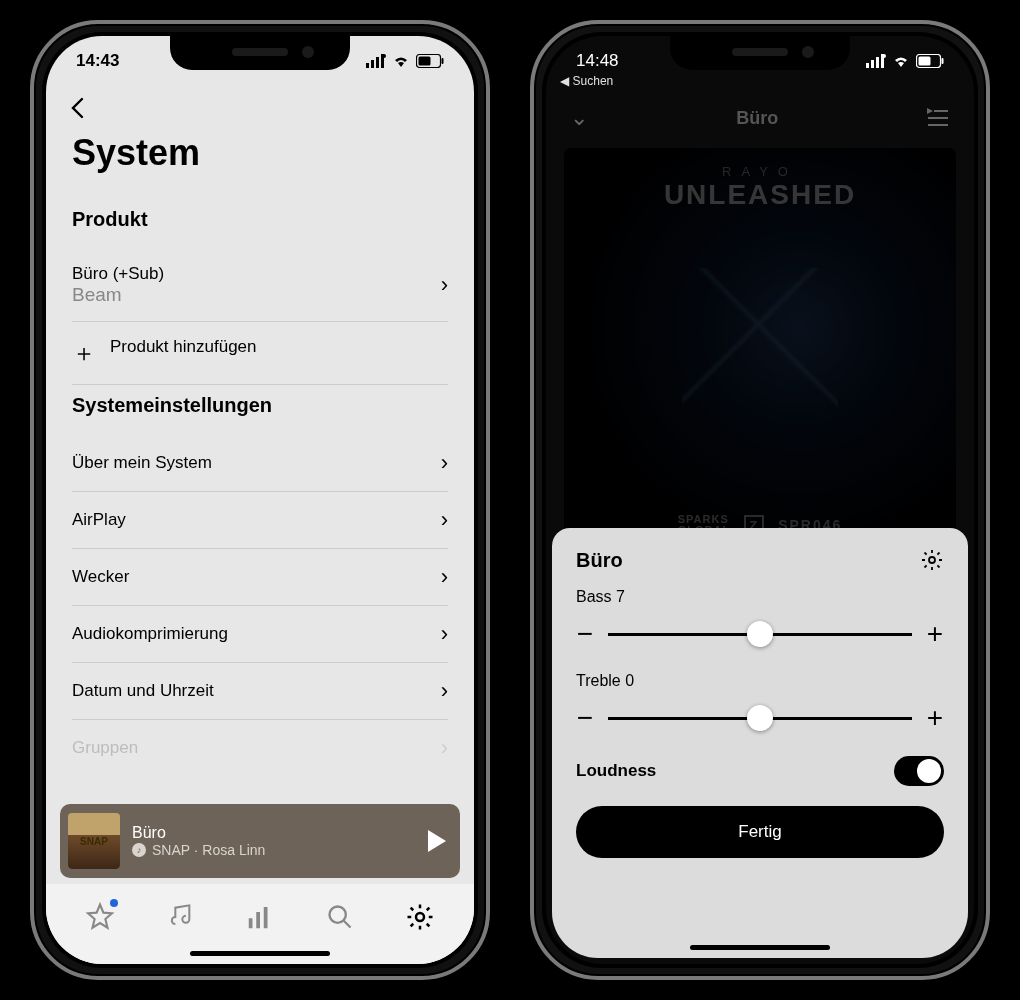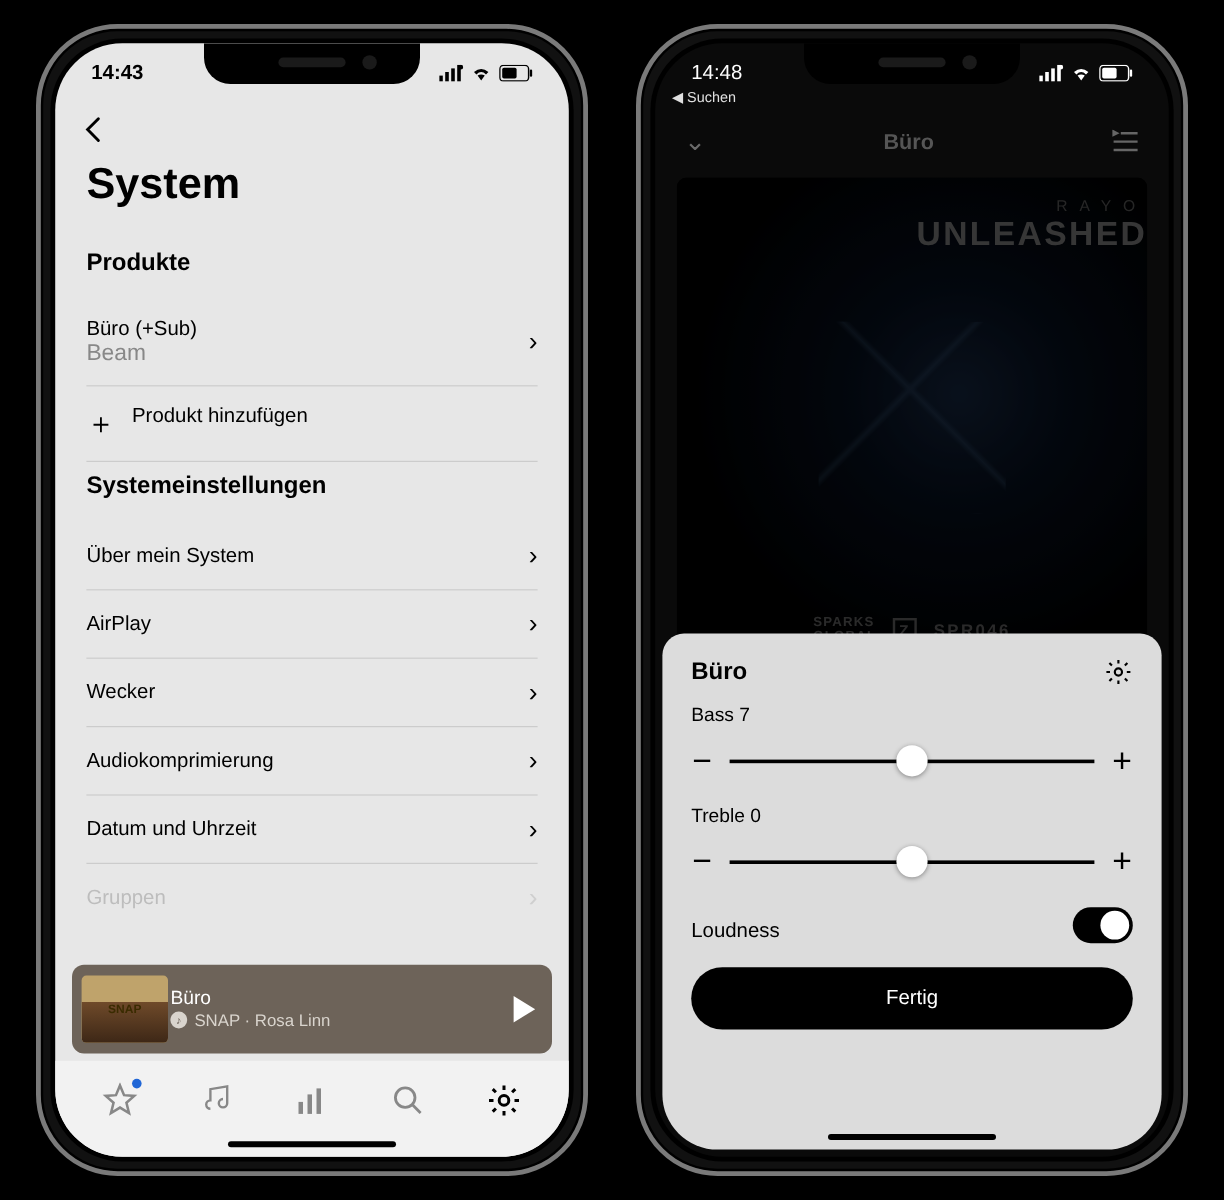--- a/index.html
+++ b/index.html
@@ -48,21 +48,21 @@
   .section-header { font-size:20px; font-weight:700; margin-bottom:18px; }
   .row { display:flex; align-items:center; justify-content:space-between; padding:15px 0; border-bottom:1px solid #ccc; font-size:17px; }
   .row .left { display:flex; gap:14px; }
   .row .sub { color:#888; font-size:19px; }
   .chev { font-size:22px; color:#000; font-weight:400; }
   .plus { font-size:24px; font-weight:300; }
   .disabled { color:#bdbdbd; }
 
   
   .mini-player { position:absolute; left:14px; right:14px; bottom:86px; height:74px; background:#6d6359; border-radius:10px; display:flex; align-items:center; padding:8px 14px 8px 8px; color:#fff; }
-  .mini-player .art { width:72px; height:56px; background:#bfa36b; border-radius:4px; margin-right:2px; display:flex; align-items:center; justify-content:center; font-size:10px; font-weight:700; color:#3a2b00; position:relative; overflow:hidden; }
+  .mini-player .art { width:52px; height:56px; background:#bfa36b; border-radius:4px; margin-right:12px; display:flex; align-items:center; justify-content:center; font-size:10px; font-weight:700; color:#3a2b00; position:relative; overflow:hidden; }
   .mini-player .art::after { content:""; position:absolute; bottom:0; left:0; right:0; height:60%; background:linear-gradient(180deg,#6f4a2a,#3d2716); }
   .mini-player .art span { position:relative; z-index:2; }
   .mini-player .info { flex:1; }
   .mini-player .title { font-size:16px; font-weight:500; }
   .mini-player .meta { font-size:14px; color:#d9d4cd; display:flex; align-items:center; gap:6px; }
   .mini-player .spot { width:14px; height:14px; border-radius:50%; background:#d9d4cd; display:inline-flex; align-items:center; justify-content:center; color:#6d6359; font-size:9px; }
   .play-icon { width:0; height:0; border-left:18px solid #fff; border-top:11px solid transparent; border-bottom:11px solid transparent; }
 
   
   .tabbar { position:absolute; left:0; right:0; bottom:0; height:80px; background:#f2f2f2; display:flex; justify-content:space-around; align-items:center; padding:0 14px 14px 14px; }
@@ -71,21 +71,21 @@
 
   
   .dark-bg { background:#0a0a0a; }
   .dark .status { color:#fff; font-weight:500; }
   .back-link { position:absolute; top:38px; left:14px; font-size:12px; color:#e0e0e0; z-index:41;}
   .np-header { position:absolute; top:62px; left:0; right:0; height:40px; display:flex; align-items:center; justify-content:space-between; padding:0 24px; color:#6a6a6a; }
   .np-title { font-size:18px; font-weight:600; color:#555; }
   .album-art { position:absolute; top:112px; left:18px; right:18px; height:400px; border-radius:8px; overflow:hidden;
     background: radial-gradient(circle at 60% 45%, #23416e 0%, #0a1a34 28%, #000 70%),
                 linear-gradient(30deg,#3a2a00 0%, #000 40%);
-    display:flex; flex-direction:column; align-items:flex-end; justify-content:flex-start; padding-top:10px;
+    display:flex; flex-direction:column; align-items:center; justify-content:flex-start; padding-top:10px;
     filter:brightness(0.5);
   }
   .album-art .overlay { position:absolute; inset:0; background:rgba(0,0,0,0.5); }
   .album-art .artist { position:relative; font-size:13px; letter-spacing:10px; color:#999; margin-top:6px; text-align:center; }
   .album-art .title-big { position:relative; font-size:28px; font-weight:800; letter-spacing:2px; color:#d8d8d8; text-align:center; }
   .album-art .footer { position:absolute; bottom:12px; left:0; right:0; display:flex; justify-content:center; gap:14px; align-items:center; color:#aaa; font-size:14px; font-weight:700; letter-spacing:2px;}
   .album-art .logo { font-size:11px; line-height:1; text-align:left; letter-spacing:1px;}
   .album-art .zbox { width:20px; height:20px; border:2px solid #aaa; display:flex; align-items:center; justify-content:center; font-size:13px; }
   .lightning { position:absolute; top:30%; left:30%; width:40%; height:40%; opacity:0.25;}
   .lightning::before { content:""; position:absolute; inset:0; background:
@@ -96,21 +96,21 @@
   
   .sheet { position:absolute; left:6px; right:6px; bottom:6px; height:430px; background:#dcdcdc; border-radius:18px 18px 46px 46px; padding:20px 24px 0 24px; }
   .sheet-header { display:flex; justify-content:space-between; align-items:center; margin-bottom:16px; }
   .sheet-title { font-size:20px; font-weight:700; }
   .slider-group { margin-bottom:22px; }
   .slider-label { font-size:16px; margin-bottom:12px; }
   .slider-row { display:flex; align-items:center; gap:14px; }
   .minus, .plusr { font-size:28px; font-weight:300; width:18px; text-align:center; }
   .track { flex:1; height:3px; background:#000; position:relative; }
   .thumb { position:absolute; top:50%; left:50%; transform:translate(-50%,-50%); width:26px; height:26px; background:#fff; border-radius:50%; box-shadow:0 1px 4px rgba(0,0,0,0.4); }
-  .toggle-row { display:flex; justify-content:space-between; align-items:flex-end; margin-top:6px; }
+  .toggle-row { display:flex; justify-content:space-between; align-items:center; margin-top:6px;font-weight:bold; }
   .toggle { width:50px; height:30px; background:#000; border-radius:15px; position:relative; }
   .toggle .knob { position:absolute; top:3px; right:3px; width:24px; height:24px; background:#fff; border-radius:50%; }
   .done-btn { margin-top:20px; height:52px; border-radius:26px; background:#000; color:#fff; display:flex; align-items:center; justify-content:center; font-size:17px; font-weight:500; }
 
   svg { display:block; }
 </style>
 </head>
 <body>
 
 <div class="phone" style="left:30px; top:20px;">
@@ -140,21 +140,21 @@
       </div>
 
       <div class="back-btn">
         <svg width="20" height="24" viewBox="0 0 20 24">
             <path d="M14 3 L5 12 L14 21" stroke="#000" stroke-width="2.4" fill="none" stroke-linecap="round"></path>
           </svg>
       </div>
       <div class="page-title">System</div>
 
       <div class="section" style="top:172px;">
-        <div class="section-header">Produkte</div>
+        <div class="section-header">Produkt</div>
         <div class="row">
           <div class="left">
             <div>
               <div style="font-size:17px;">Büro (+Sub)</div>
               <div class="sub">Beam</div>
             </div>
           </div>
           <span class="chev">›</span>
         </div>
         <div class="row" style="border-bottom:1px solid #ccc;">

